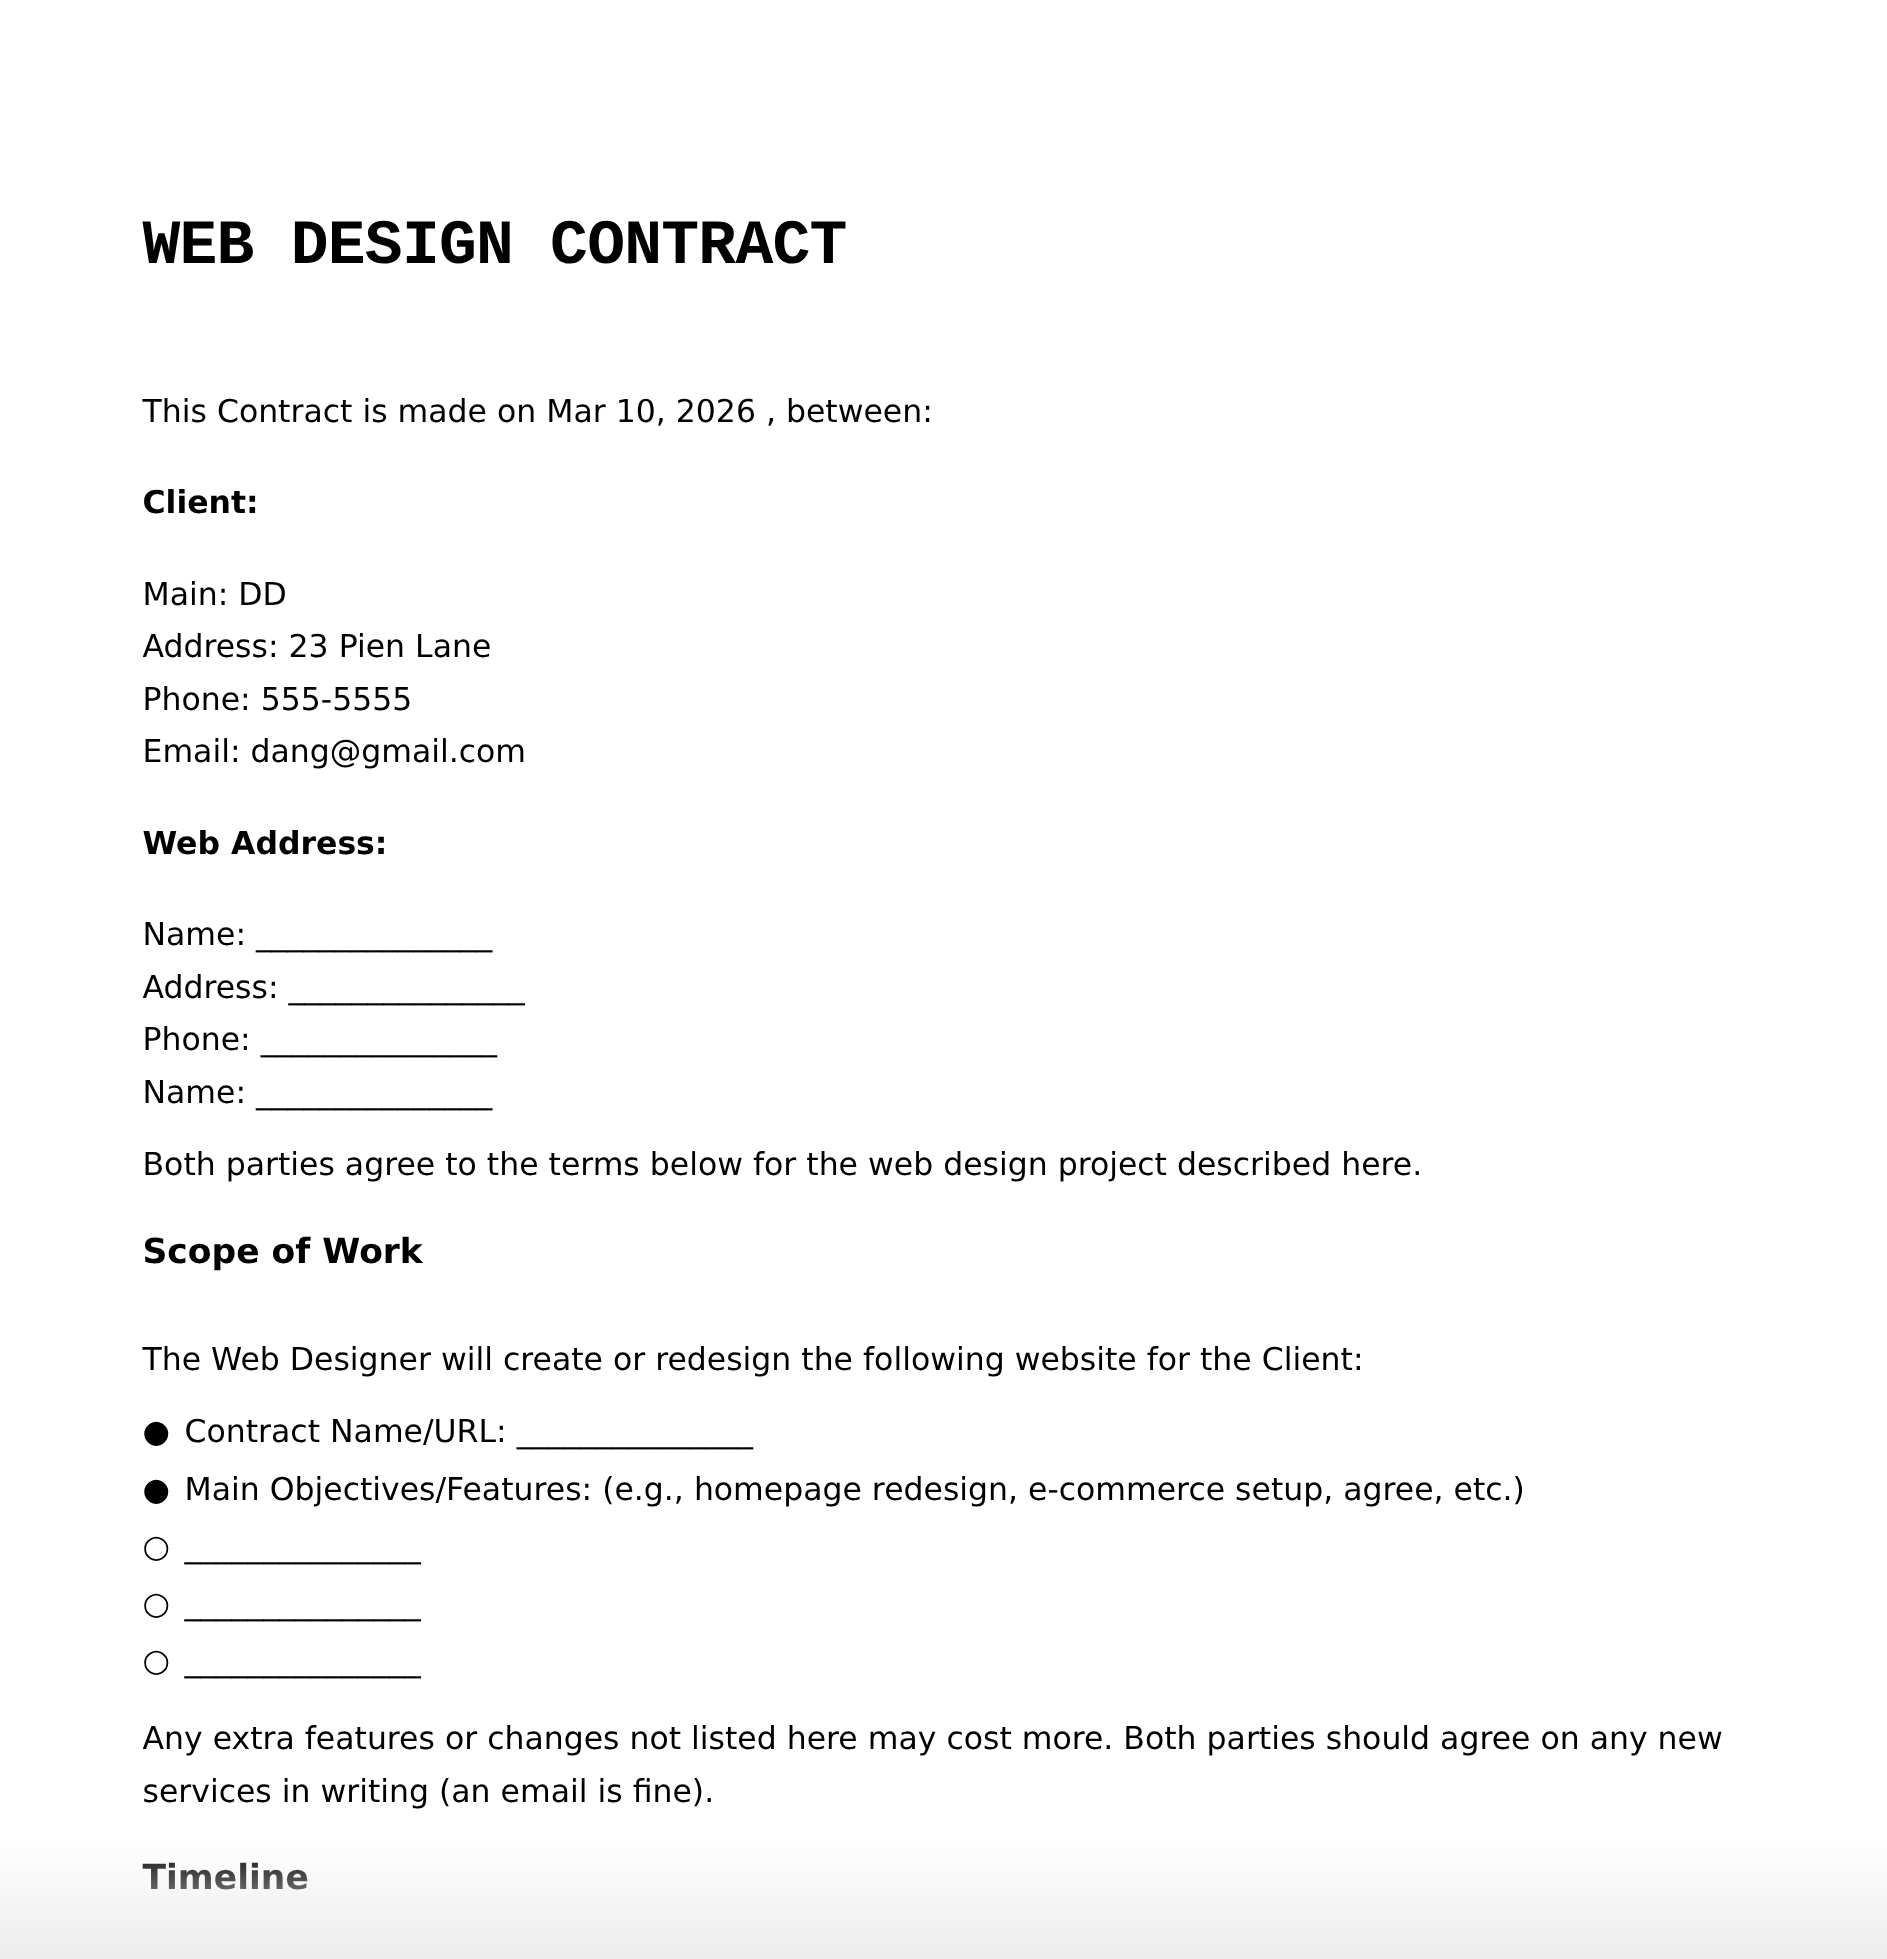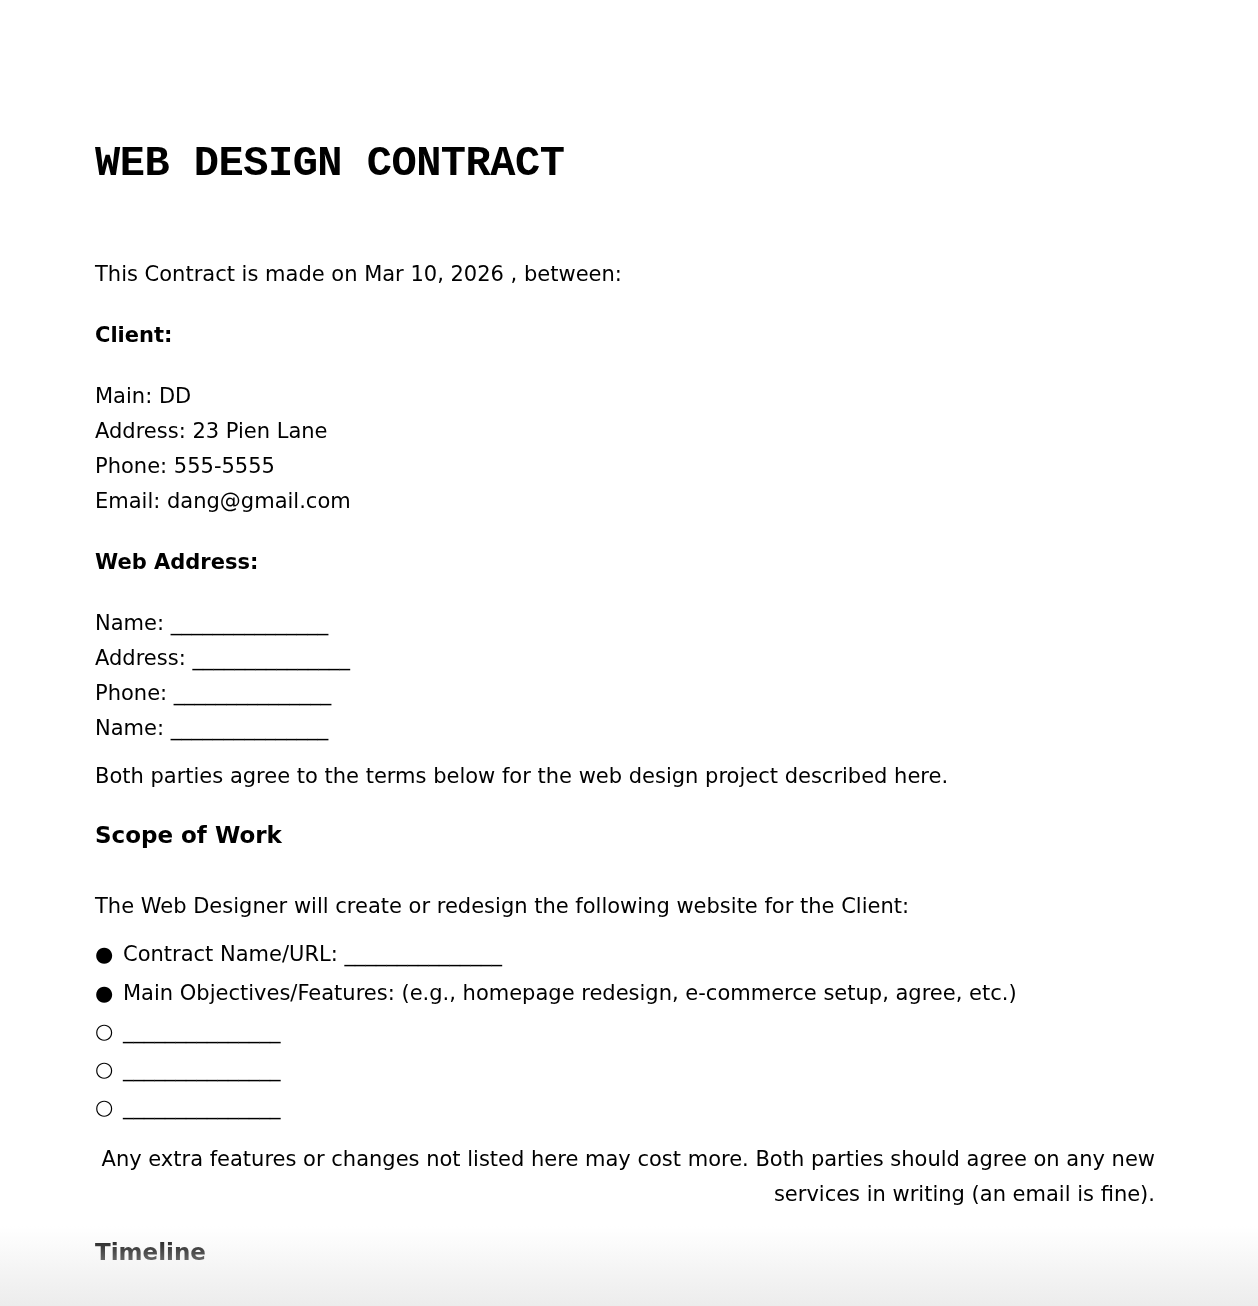--- a/index.html
+++ b/index.html
@@ -6,21 +6,21 @@
   body {
     width: 1258px; height: 1306px; overflow: hidden; position: relative;
     background: #ffffff; color: #000;
     font-family: "DejaVu Sans", sans-serif;
   }
   .page { position: absolute; left: 95px; top: 0; width: 1080px; }
   .title { position: absolute; top: 140px; left: 0; margin: 0; font-size: 42px; font-weight: bold; letter-spacing: -0.5px; white-space: nowrap; font-family: Liberation Mono, monospace; }
   .p { position: absolute; left: 0; margin: 0; font-size: 21px; line-height: 35px; white-space: nowrap; }
   .b { font-weight: bold; }
   .h2 { position: absolute; left: 0; margin: 0; font-size: 23px; font-weight: bold; white-space: nowrap; }
-  .wrap { white-space: normal; width: 1060px; text-align: right; }
+  .wrap { white-space: normal; width: 1060px; }
   .bullet { display: inline-block; width: 28px; }
   .fade { position: absolute; left: 0; right: 0; bottom: 0; height: 80px;
     background: linear-gradient(to bottom, rgba(236,236,236,0), #ececec); pointer-events: none; }
 </style>
 </head>
 <body>
 
 <div class="page">
   <h1 class="title">WEB DESIGN CONTRACT</h1>
 

